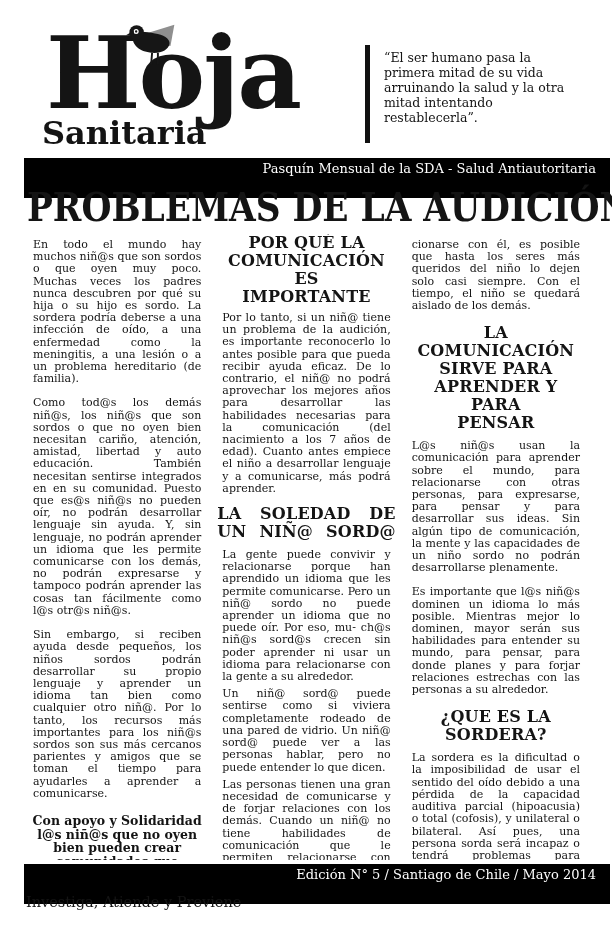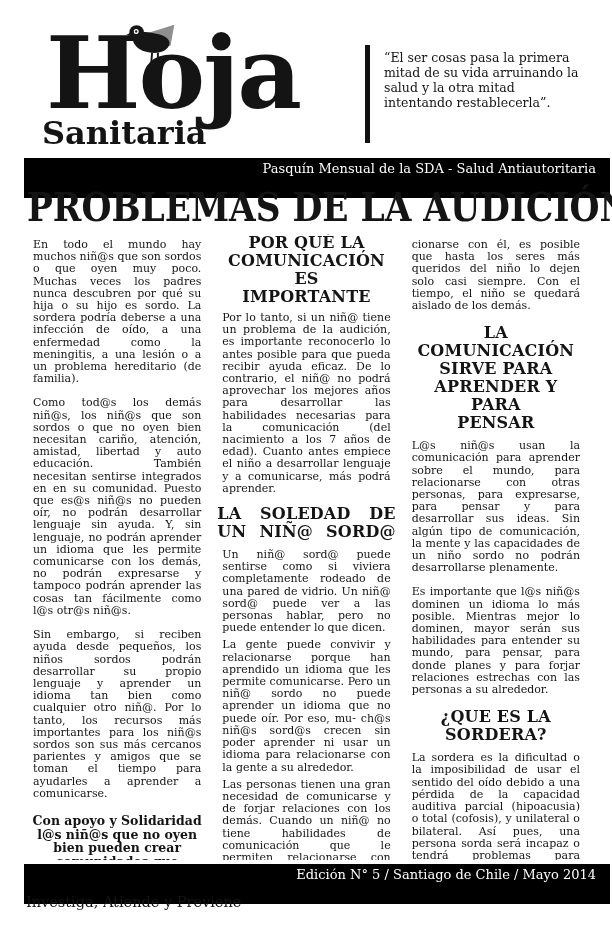--- a/index.html
+++ b/index.html
@@ -78,21 +78,21 @@
     <polygon points="24,10 50,2 46,24 28,22" fill="#8f8f8f"></polygon>
     <path d="M8,12 C4,20 12,30 26,31 C36,32 44,28 45,22 C46,16 38,12 30,11 C20,9 12,8 8,12 Z" fill="#161616"></path>
     <circle cx="11" cy="10" r="7.5" fill="#161616"></circle>
     <circle cx="10.5" cy="9" r="2.6" fill="#ffffff"></circle>
     <circle cx="10.5" cy="9" r="1.2" fill="#161616"></circle>
     <polygon points="0,13 8,8 8,14" fill="#161616"></polygon>
     <path d="M27,31 L26,43 M33,31 L33,43" stroke="#161616" stroke-width="2" fill="none"></path>
   </svg>
 
   <div class="quote-rule"></div>
-  <div class="quote-text">“El ser cosas pasa la primera mitad de su vida arruinando la salud y la otra mitad intentando restablecerla”.</div>
+  <div class="quote-text">“El ser humano pasa la primera mitad de su vida arruinando la salud y la otra mitad intentando restablecerla”.</div>
 
   <div class="bar top-bar">
     <span>Pasquín Mensual de la SDA - Salud Antiautoritaria</span>
   </div>
 
   <div class="headline">PROBLEMAS DE LA AUDICIÓN</div>
 
   <div class="cols">
 
     <div class="col">
@@ -102,22 +102,22 @@
       <div class="highlight">Con apoyo y Solidaridad l@s niñ@s que no oyen bien pueden crear comunidades que acepten a otr@s niñ@s y que reconozcan sus habilidades —y donde es@s niñ@s puedan entablar amistades, aprender tanto como los demás niñ@s y vivir felices.</div>
     </div>
 
     <div class="col">
       <div class="hdr first">POR QUÉ LA
 COMUNICACIÓN ES
 IMPORTANTE</div>
       <p>Por lo tanto, si un niñ@ tiene un problema de la audición, es importante reconocerlo lo antes posible para que pueda recibir ayuda eficaz. De lo contrario, el niñ@ no podrá aprovechar los mejores años para desarrollar las habilidades necesarias para la comunicación (del nacimiento a los 7 años de edad). Cuanto antes empiece el niño a desarrollar lenguaje y a comunicarse, más podrá aprender.</p>
       <div class="hdr spread">LA SOLEDAD DE
 UN NIÑ@ SORD@</div>
+      <p>La gente puede convivir y relacionarse porque han aprendido un idioma que les permite comunicarse. Pero un niñ@ sordo no puede aprender un idioma que no puede oír. Por eso, mu- ch@s niñ@s sord@s crecen sin poder aprender ni usar un idioma para relacionarse con la gente a su alrededor.</p>
       <p>Un niñ@ sord@ puede sentirse como si viviera completamente rodeado de una pared de vidrio. Un niñ@ sord@ puede ver a las personas hablar, pero no puede entender lo que dicen.</p>
-      <p>La gente puede convivir y relacionarse porque han aprendido un idioma que les permite comunicarse. Pero un niñ@ sordo no puede aprender un idioma que no puede oír. Por eso, mu- ch@s niñ@s sord@s crecen sin poder aprender ni usar un idioma para relacionarse con la gente a su alrededor.</p>
       <p>Las personas tienen una gran necesidad de comunicarse y de forjar relaciones con los demás. Cuando un niñ@ no tiene habilidades de comunicación que le permiten relacionarse con otras personas, y las otras personas no saben cómo comunicarse o rela-</p>
     </div>
 
     <div class="col">
       <p>cionarse con él, es posible que hasta los seres más queridos del niño lo dejen solo casi siempre. Con el tiempo, el niño se quedará aislado de los demás.</p>
       <div class="hdr">LA COMUNICACIÓN
 SIRVE PARA
 APRENDER Y PARA
 PENSAR</div>
       <p>L@s niñ@s usan la comunicación para aprender sobre el mundo, para relacionarse con otras personas, para expresarse, para pensar y para desarrollar sus ideas. Sin algún tipo de comunicación, la mente y las capacidades de un niño sordo no podrán desarrollarse plenamente.</p>

